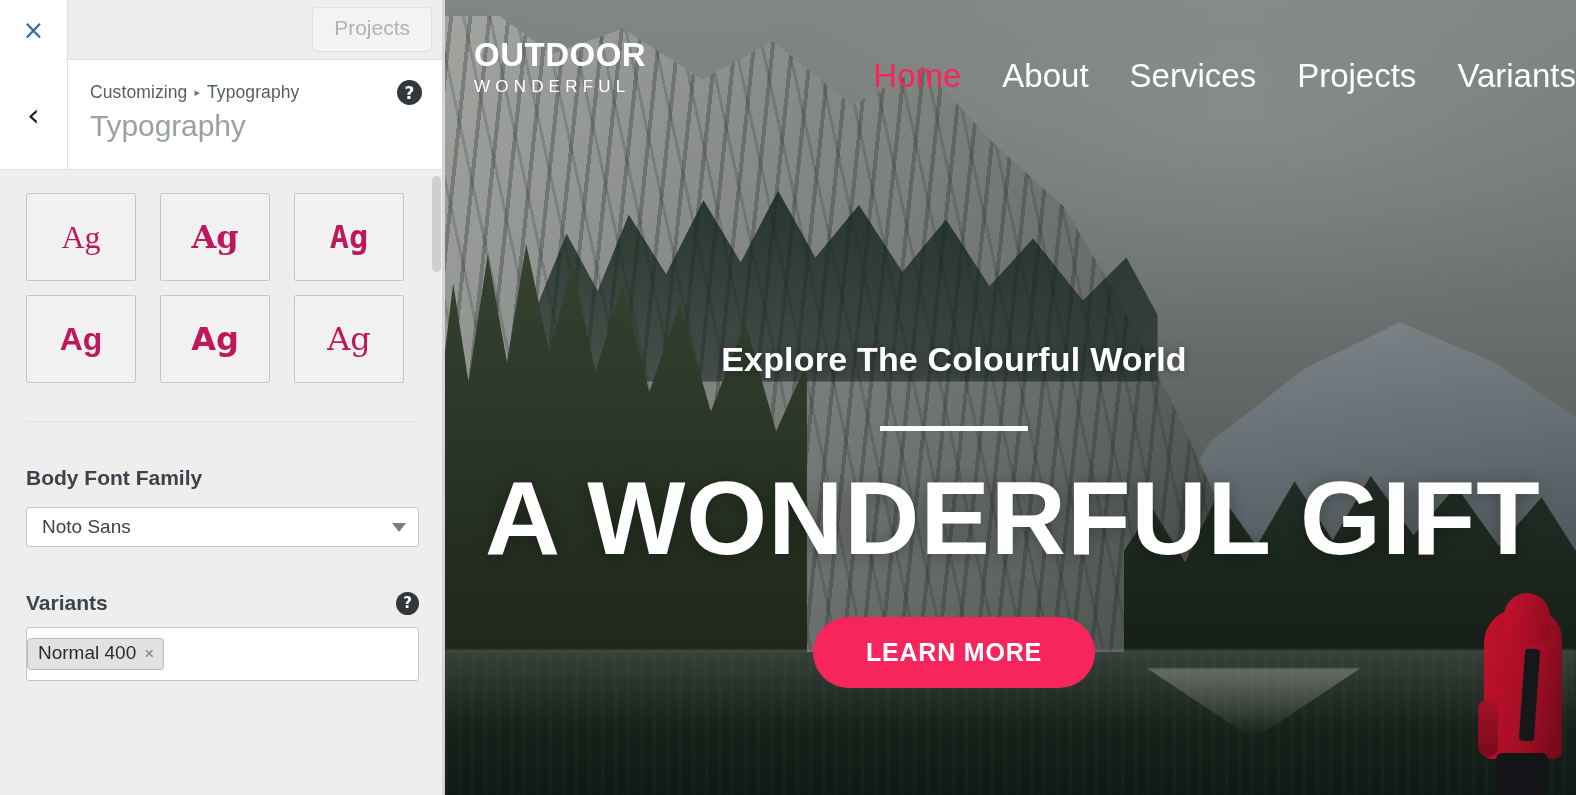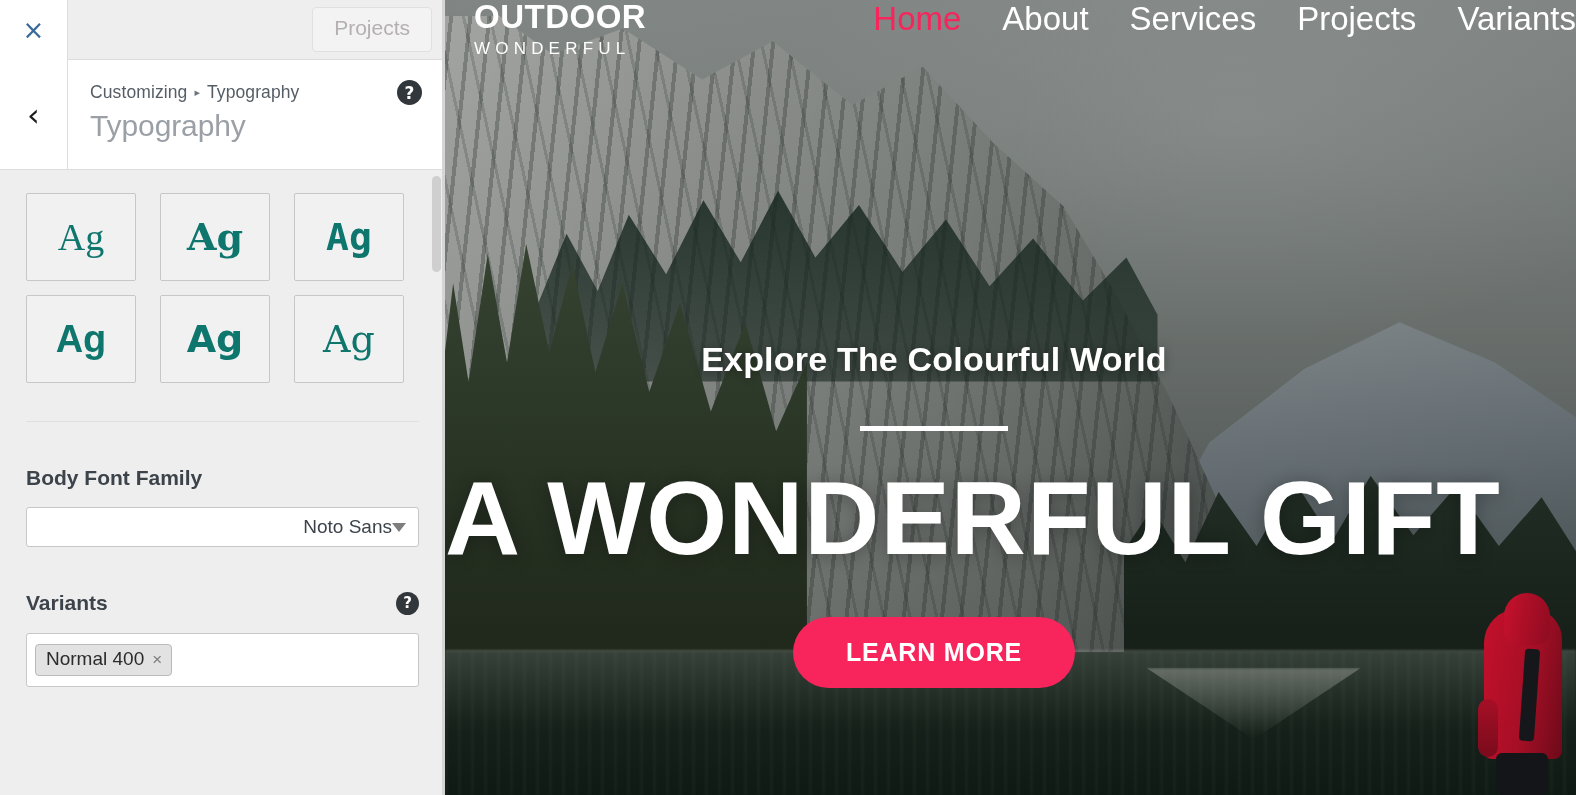--- a/index.html
+++ b/index.html
@@ -132,21 +132,21 @@
   }
   .preset-tile {
     height: 88px;
     border: 1px solid #c7c7c7;
     background: #f1f1f1;
     border-radius: 2px;
     display: flex; align-items: center; justify-content: center;
     cursor: pointer;
   }
   .preset-tile span {
-    font-size: 38px; color: #0f766e; line-height: 1;
+    font-size: 32px; color: #be185d; line-height: 1;
   }
   .pf-0 { font-family: "Liberation Serif", serif; font-weight: 400; }
   .pf-1 { font-family: "DejaVu Serif", serif; font-weight: 700; }
   .pf-2 { font-family: "DejaVu Sans Mono", monospace; font-weight: 700; }
   .pf-3 { font-family: "Liberation Sans", sans-serif; font-weight: 700; }
   .pf-4 { font-family: "DejaVu Sans", sans-serif; font-weight: 700; }
   .pf-5 { font-family: "DejaVu Serif", serif; font-weight: 400; }
 
   .divider {
     border-top: 1px solid #e0e0e0;
@@ -174,36 +174,36 @@
     height: 40px;
     background: #ffffff;
     border: 1px solid #c7c7c7;
     border-radius: 3px;
     display: flex; align-items: center;
     padding: 0 12px 0 15px;
     cursor: pointer;
   }
   .select-value {
     flex: 1 1 auto;
-    font-size: 19px; color: #3c434a; text-align: right;
+    font-size: 19px; color: #3c434a;
   }
   .select-arrow {
     width: 0; height: 0;
     border-left: 7px solid transparent;
     border-right: 7px solid transparent;
     border-top: 9px solid #7e7e7e;
   }
 
   .tags-box {
-    margin-top: 18px;
+    margin-top: 12px;
     min-height: 54px;
     background: #ffffff;
     border: 1px solid #c7c7c7;
     border-radius: 3px;
-    padding: 10px 8px;
+    padding: 10px 0;
     display: flex; flex-wrap: wrap; gap: 8px;
     cursor: text;
   }
   .tag {
     display: inline-flex; align-items: center; gap: 8px;
     background: #e2e2e2;
     border: 1px solid #b9b9b9;
     border-radius: 4px;
     padding: 3px 9px 5px 10px;
     font-size: 19px; color: #2b2b2b;
@@ -342,21 +342,21 @@
   }
   .scene-darken {
     position: absolute; inset: 0;
     background: linear-gradient(180deg, rgba(10,14,12,.10) 0%, rgba(10,14,12,.16) 45%, rgba(10,14,12,.30) 100%);
   }
 
   
   .site-header {
     position: absolute; left: 0; right: 0; top: 0;
     height: 95px;
-    display: flex; align-items: flex-start;
+    display: flex; align-items: flex-end;
     padding: 0 0 0 29px;
     z-index: 5;
   }
   .brand { color: #ffffff; line-height: 1; }
   .brand-top {
     font-size: 33px; font-weight: 800; letter-spacing: .5px;
   }
   .brand-sub {
     font-size: 17px; font-weight: 400; letter-spacing: 5.2px;
     margin-top: 7px;
@@ -373,21 +373,21 @@
   .nav-link.active { color: #f7255c; }
 
   
   .hero {
     position: absolute;
     left: 0; right: 0; top: 340px;
     text-align: center;
     z-index: 5;
     pointer-events: none;
   }
-  .hero-inner { position: relative; width: 978px; }
+  .hero-inner { position: relative; width: 978px; padding-left: 40px; }
   .hero-sub {
     font-size: 34px; color: #ffffff; font-weight: 700;
     letter-spacing: .2px;
     text-shadow: 0 1px 10px rgba(0,0,0,.35);
   }
   .hero-rule {
     width: 148px; height: 5px; background: #ffffff;
     margin: 47px auto 0 auto;
   }
   .hero-title {

